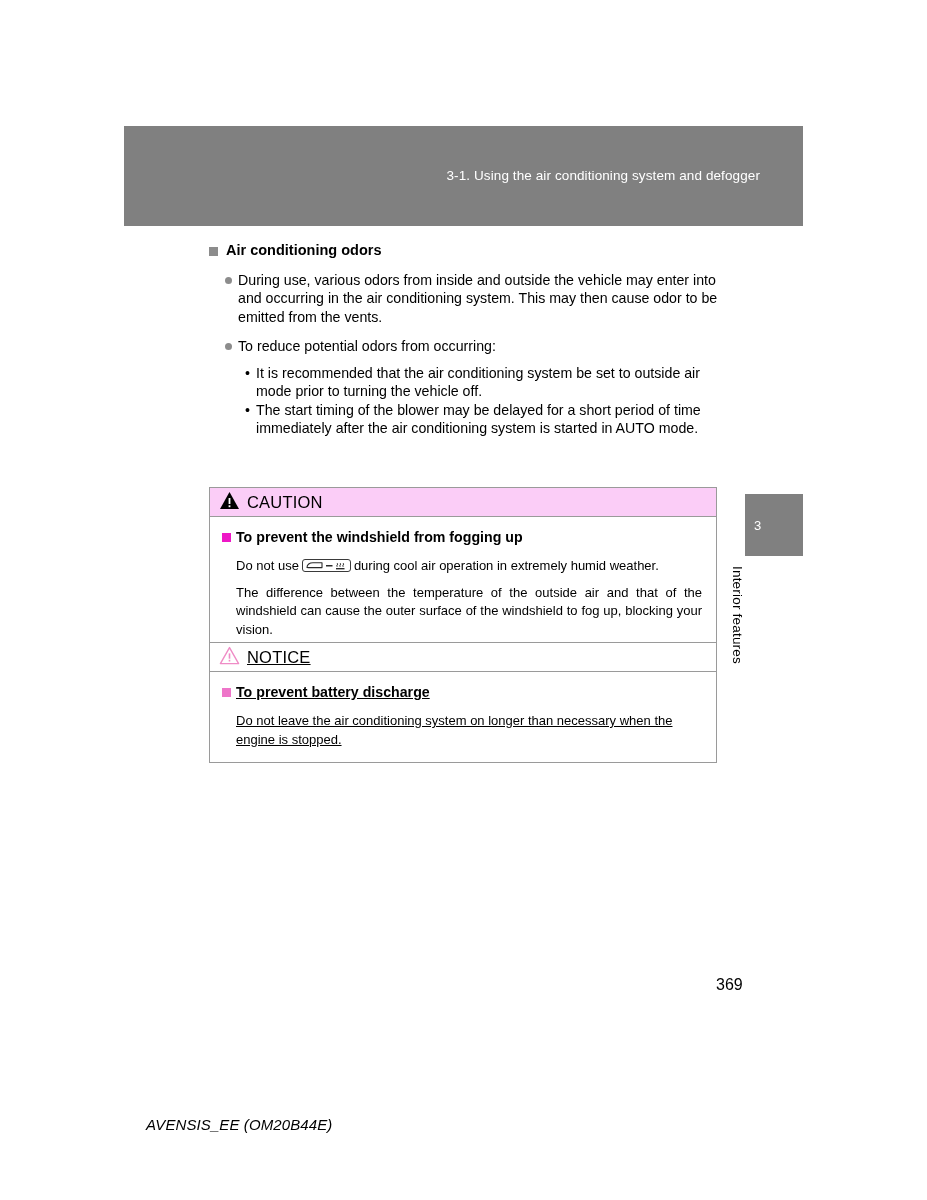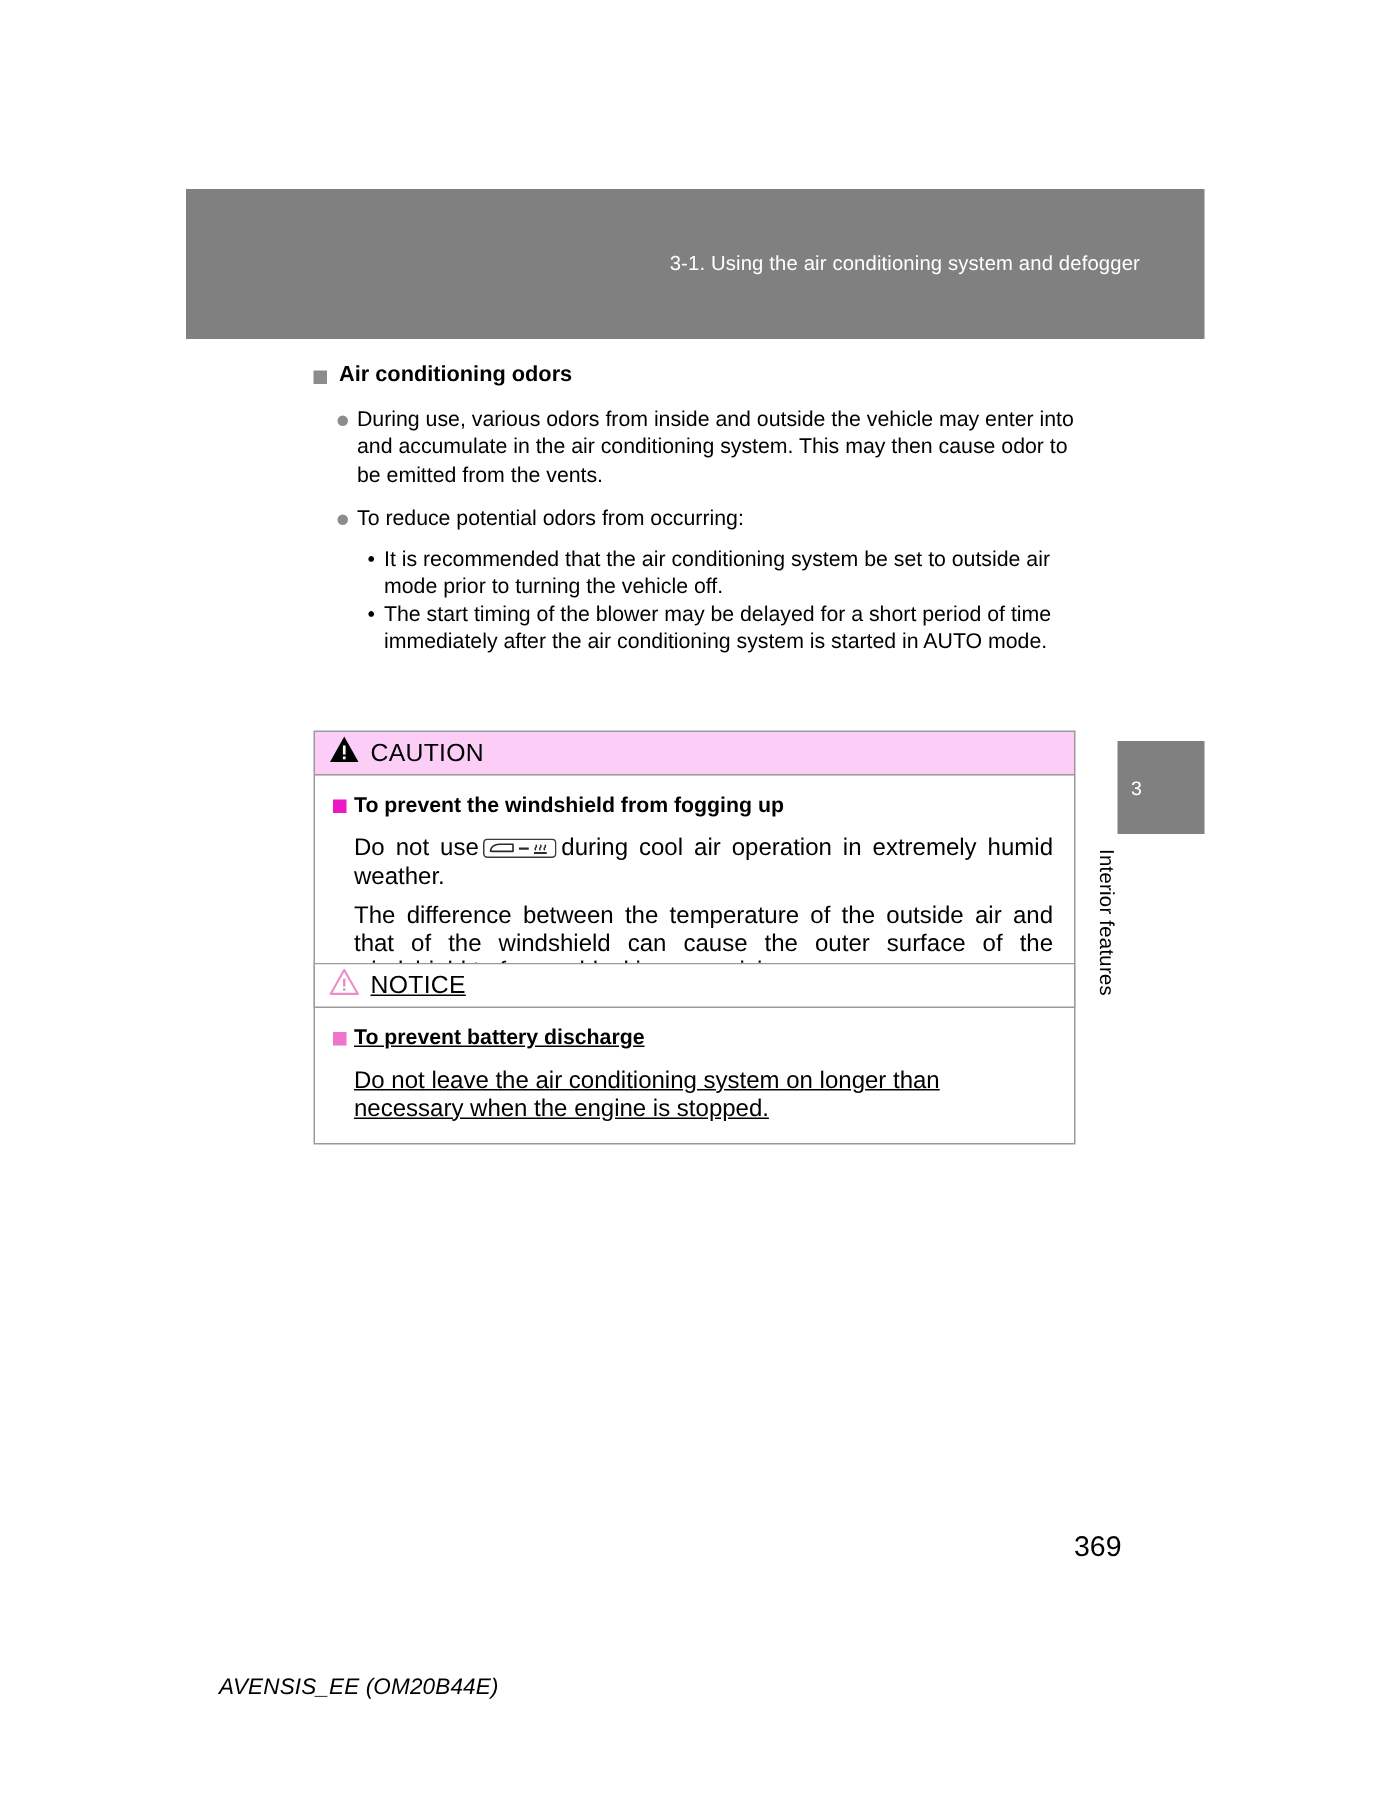--- a/index.html
+++ b/index.html
@@ -152,21 +152,21 @@
   .sq-magenta {
     position: absolute;
     left: 0;
     top: 5px;
     width: 9px;
     height: 9px;
     background: #ee17c6;
   }
   .alert-para {
     margin-top: 11px;
-    font-size: 16px;
+    font-size: 13px;
     line-height: 18.6px;
     padding-left: 14px;
     padding-right: 2px;
   }
   .alert-para.justify {
     text-align: justify;
     text-align-last: left;
   }
   .alert-para.tight {
     margin-top: 8px;
@@ -206,22 +206,22 @@
     white-space: nowrap;
     transform: rotate(90deg);
     transform-origin: left top;
     letter-spacing: 0.2px;
   }
 
   
   .page-num {
     position: absolute;
     left: 716px;
-    top: 1021px;
-    font-size: 19px;
+    top: 976px;
+    font-size: 16px;
   }
   .footer-code {
     position: absolute;
     left: 146px;
     top: 1116px;
     font-size: 15px;
     letter-spacing: 0.1px;
     font-style: italic;
   }
 </style>
@@ -234,21 +234,21 @@
 
 <div class="content">
 
   <div class="sec-heading">
     <span class="sq-gray"></span>
     <span>Air conditioning odors</span>
   </div>
 
   <div class="bullet-row gap">
     <span class="dot-gray"></span>
-    <span>During use, various odors from inside and outside the vehicle may enter into and accumulate in the air conditioning system. This may then cause odor to be emitted from the vents.</span>
+    <span>During use, various odors from inside and outside the vehicle may enter into and occurring in the air conditioning system. This may then cause odor to be emitted from the vents.</span>
   </div>
 
   <div class="bullet-row gap">
     <span class="dot-gray"></span>
     <span>To reduce potential odors from occurring:</span>
   </div>
 
   <div class="sub-list">
     <div class="sub-row">
       <span class="mid-dot">•</span>

